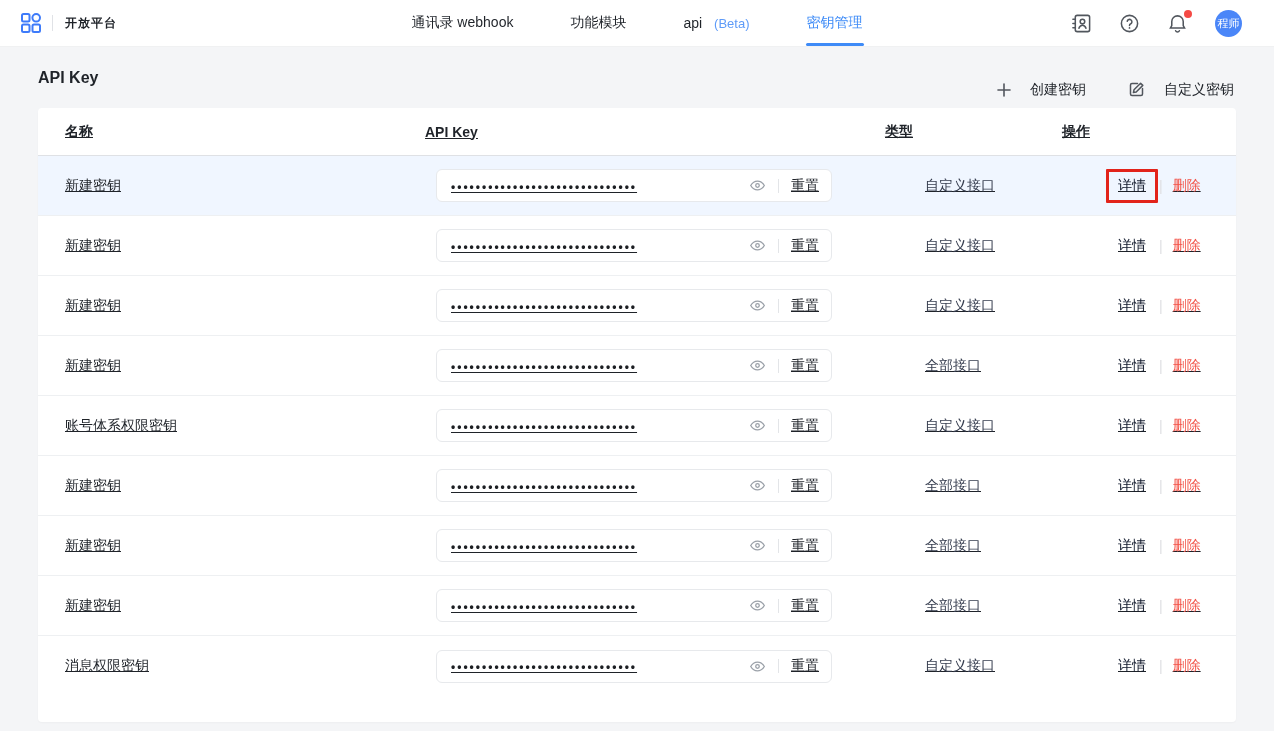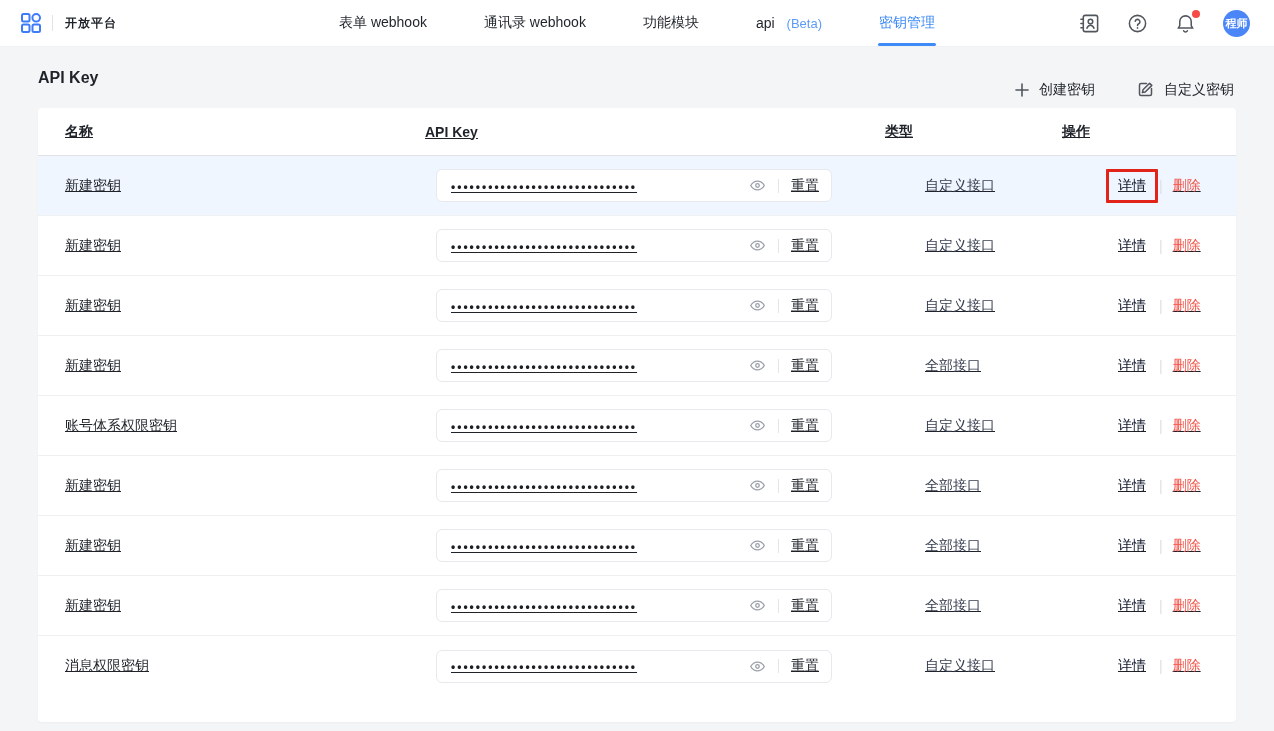--- a/index.html
+++ b/index.html
@@ -30,21 +30,21 @@
   }
   .nav-item .beta { color:#5e9bf8; margin-left:12px; font-size:13px; }
   .nav-item.active { color:#3e8bf7; }
   .nav-item.active::after {
     content:""; position:absolute; left:50%; transform:translateX(-50%);
     bottom:0; width:58px; height:3px; background:#3e8bf7; border-radius:2px;
   }
 
   .nav-right {
     position:absolute; right:0; top:0; height:100%;
-    display:flex; align-items:center; gap:27px; padding-right:24px; background:#fff;font-weight:bold;
+    display:flex; align-items:center; gap:27px; padding-right:32px; background:#fff;
   }
   .util-icon { width:21px; height:21px; color:#51565d; cursor:pointer; position:relative; display:block; }
   .bell-wrap { position:relative; cursor:pointer; }
   .bell-dot {
     position:absolute; top:-3px; right:-4px; width:8px; height:8px;
     background:#f54a45; border-radius:50%;
   }
   .avatar {
     width:27px; height:27px; border-radius:50%; background:#4a86f8;
     color:#fff; font-size:11px; display:flex; align-items:center; justify-content:center;
@@ -52,21 +52,21 @@
   }
 
   
   .page-wrap { padding:0 38px; }
   .page-header {
     height:61px; display:flex; align-items:center; justify-content:space-between;
   }
   .page-title { font-size:16px; font-weight:700; color:#1f2329; }
   .header-actions { display:flex; align-items:center; gap:42px; margin-right:2px; }
   .header-btn {
-    display:flex; align-items:center; gap:10px; cursor:pointer; color:#1f2329;
+    display:flex; align-items:center; gap:19px; cursor:pointer; color:#1f2329;
     font-size:14px;
     margin-top:24px;
   }
   .header-btn svg { display:block; color:#51565d; }
 
   
   .card {
     background:#fff; border-radius:4px; padding-bottom:26px;
     box-shadow:0 1px 2px rgba(31,35,41,.03);
   }
@@ -115,23 +115,20 @@
       <rect x="2" y="2" width="7.5" height="7.5" rx="1.5"></rect>
       <circle cx="16.2" cy="5.8" r="3.8"></circle>
       <rect x="2" y="12.5" width="7.5" height="7.5" rx="1.5"></rect>
       <rect x="12.5" y="12.5" width="7.5" height="7.5" rx="1.5"></rect>
     </svg>
     <span class="brand-divider"></span>
     <span class="brand-title">开放平台</span>
   </div>
 
   <div class="nav-items" id="nav-items">
-      <div class="nav-item">
-        <span>表单 webhook</span>
-      </div>
       <div class="nav-item">
         <span>通讯录 webhook</span>
       </div>
       <div class="nav-item">
         <span>功能模块</span>
       </div>
       <div class="nav-item">
         <span>api</span>
         <span class="beta">(Beta)</span>
       </div>

